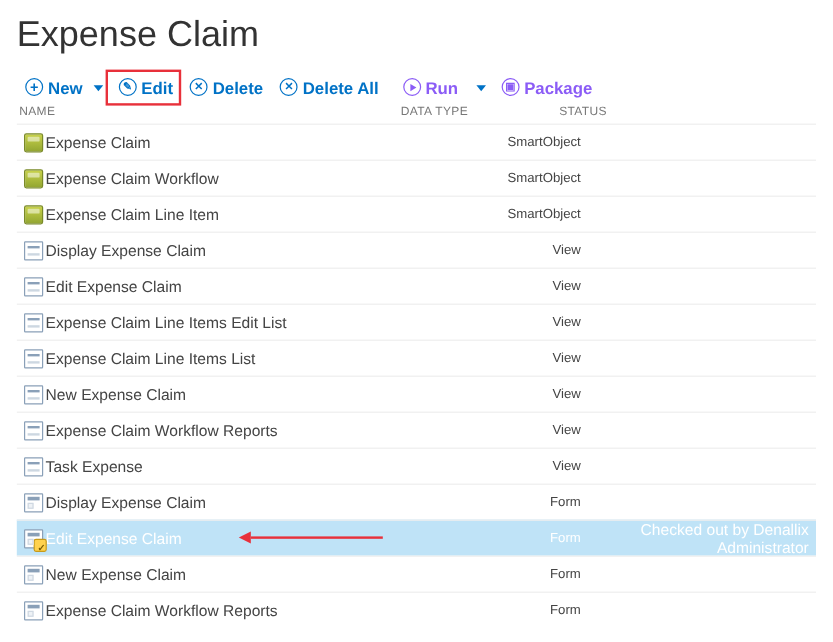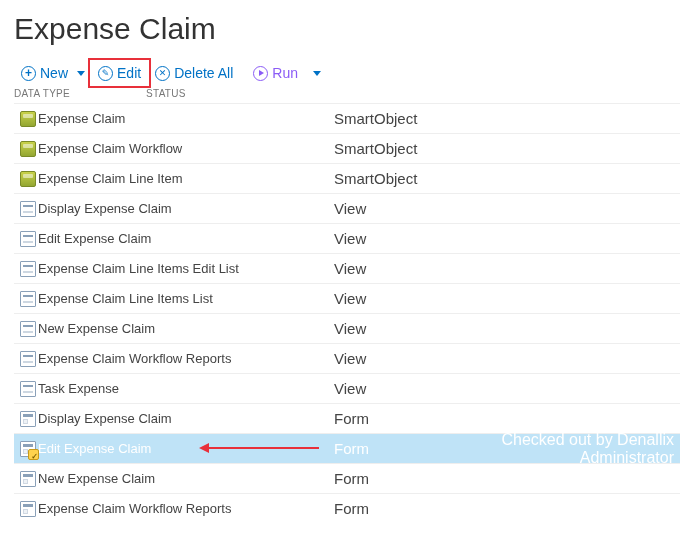--- a/index.html
+++ b/index.html
@@ -20,26 +20,26 @@
   }
   .toolbar {
     display: flex;
     align-items: center;
     gap: 0;
     margin-bottom: 2px;
     position: relative;
   }
   .tb-btn {
     display: inline-flex;
-    align-items: center;
     gap: 4px;
     padding: 3px 7px;
     color: #0072c6;
     cursor: pointer;
     font-size: 14px;
+    font-weight: bold;
   }
   .tb-btn.disabled { color: #8b5cf6; cursor: default; }
   .tb-sep { width: 6px; }
   .tb-drop {
     width: 0; height: 0;
     border-left: 4px solid transparent;
     border-right: 4px solid transparent;
     border-top: 5px solid #0072c6;
     margin: 0 6px 0 2px;
     cursor: pointer;
@@ -96,22 +96,22 @@
   }
   .row.selected .r-name,
   .row.selected .r-type,
   .row.selected .r-status { color: #fff; }
   .r-icon {
     width: 24px;
     display: flex; align-items: center; justify-content: center;
     padding-left: 4px;
   }
   .r-name { width: 296px; color: #444; font-size: 13px; }
-  .r-type { width: 150px; color: #444; font-size: 15px; }
-  .r-status { flex: 1; text-align: right; padding-right: 6px; font-size: 16px; color: #777; }
+  .r-type { width: 150px; color: #444; font-size: 11px; text-align: right; }
+  .r-status { flex: 1; text-align: right; padding-right: 6px; font-size: 13px; color: #777; }
   
   .ico { width:16px; height:16px; display:inline-block; position:relative; }
   .ico-so {
     background: linear-gradient(#c8d24a,#93a632);
     border: 1px solid #7a8a28;
     border-radius: 2px;
   }
   .ico-so::after{
     content:""; position:absolute; left:2px; top:2px; right:2px; height:4px;
     background: rgba(255,255,255,.5); border-radius:1px;
@@ -178,42 +178,51 @@
     <span class="icon-circ plus"></span>
     <span>New</span>
   </span>
   <span class="tb-drop"></span>
 
   <span class="tb-btn" id="edit-btn">
     <span class="icon-circ pencil"></span>
     <span>Edit</span>
   </span>
 
+  <span class="tb-btn">
+    <span class="icon-circ x"></span>
+    <span>Delete</span>
+  </span>
 
   <span class="tb-btn">
     <span class="icon-circ xx"></span>
     <span>Delete All</span>
   </span>
 
   <span class="tb-sep"></span>
 
   <span class="tb-btn disabled">
     <span class="icon-circ play"></span>
     <span>Run</span>
   </span>
 
   <span class="tb-sep"></span>
 
   <span class="tb-drop"></span>
 
+  <span class="tb-btn disabled">
+    <span class="icon-circ pkg"></span>
+    <span>Package</span>
+  </span>
 
   <div class="highlight-box" id="edit-highlight" style="left: 74.0156px; top: -4px; width: 63.125px; height: 30px;"></div>
 </div>
 
 <div class="col-headers">
+  <div class="col-name">NAME</div>
   <div class="col-type">DATA TYPE</div>
   <div class="col-status">STATUS</div>
 </div>
 
 <div class="list-wrap">
   <div class="list" id="list">
       <div class="row">
         <span class="r-icon">
           <span class="ico ico-so"></span>
         </span>

